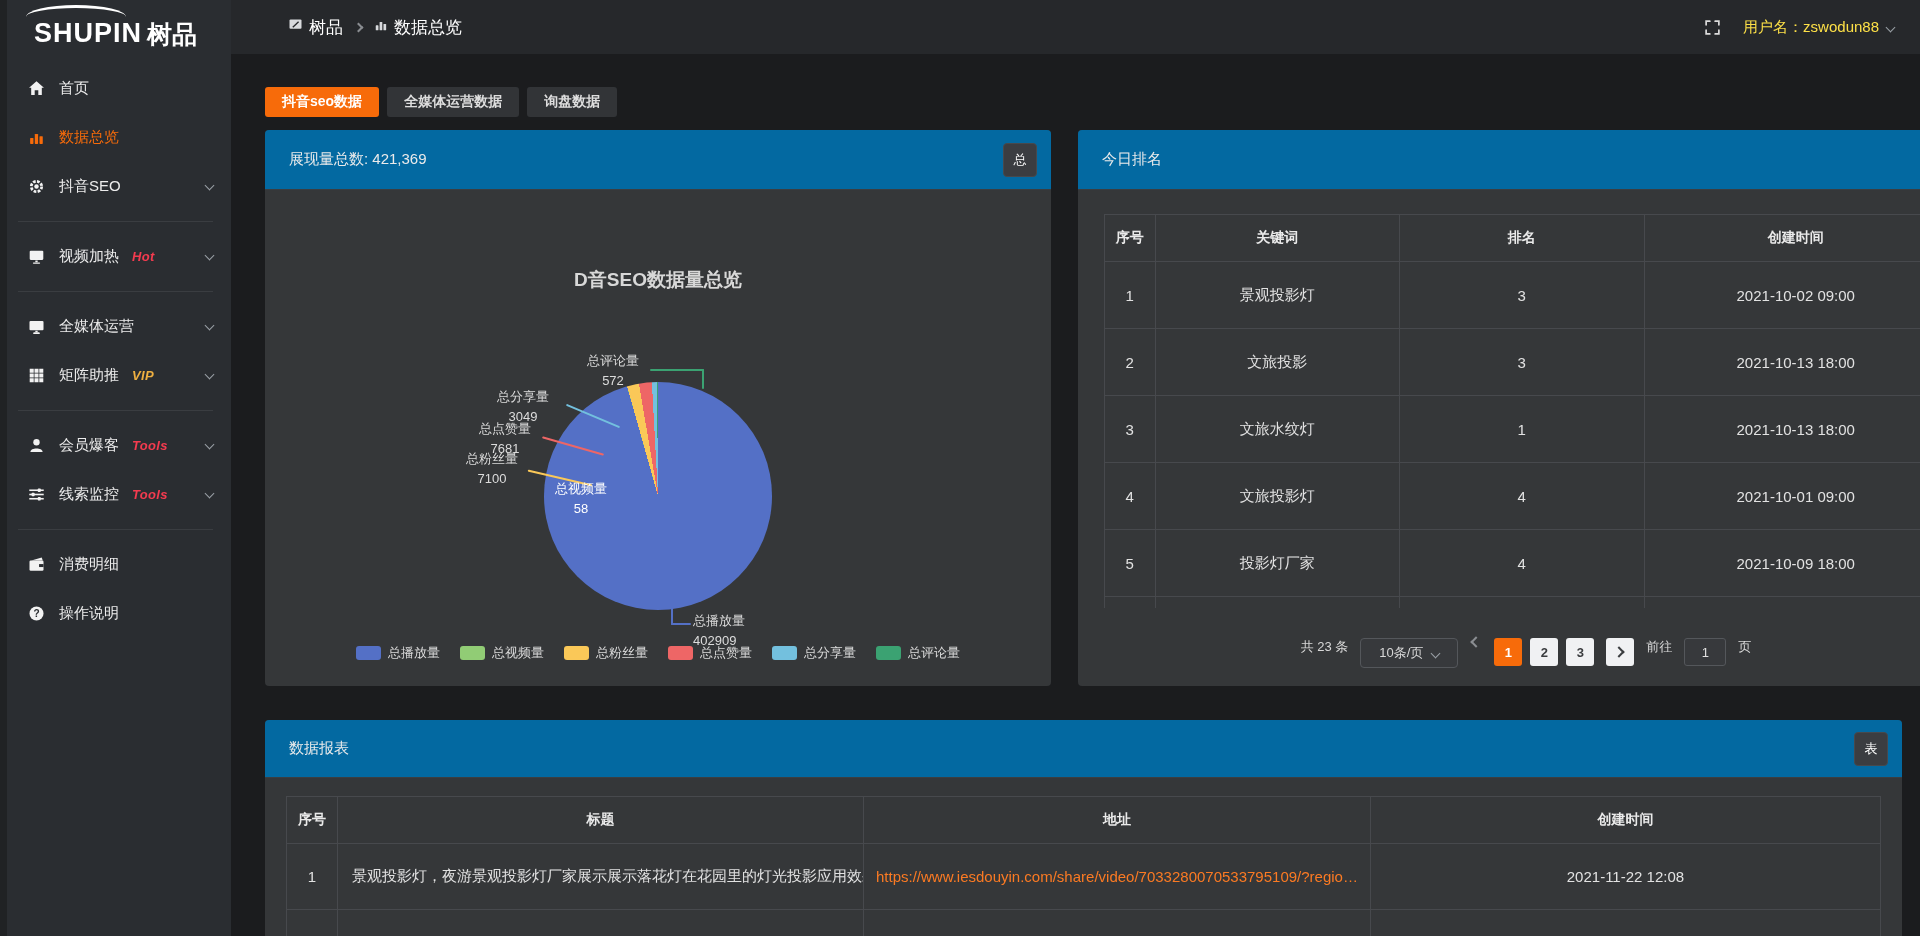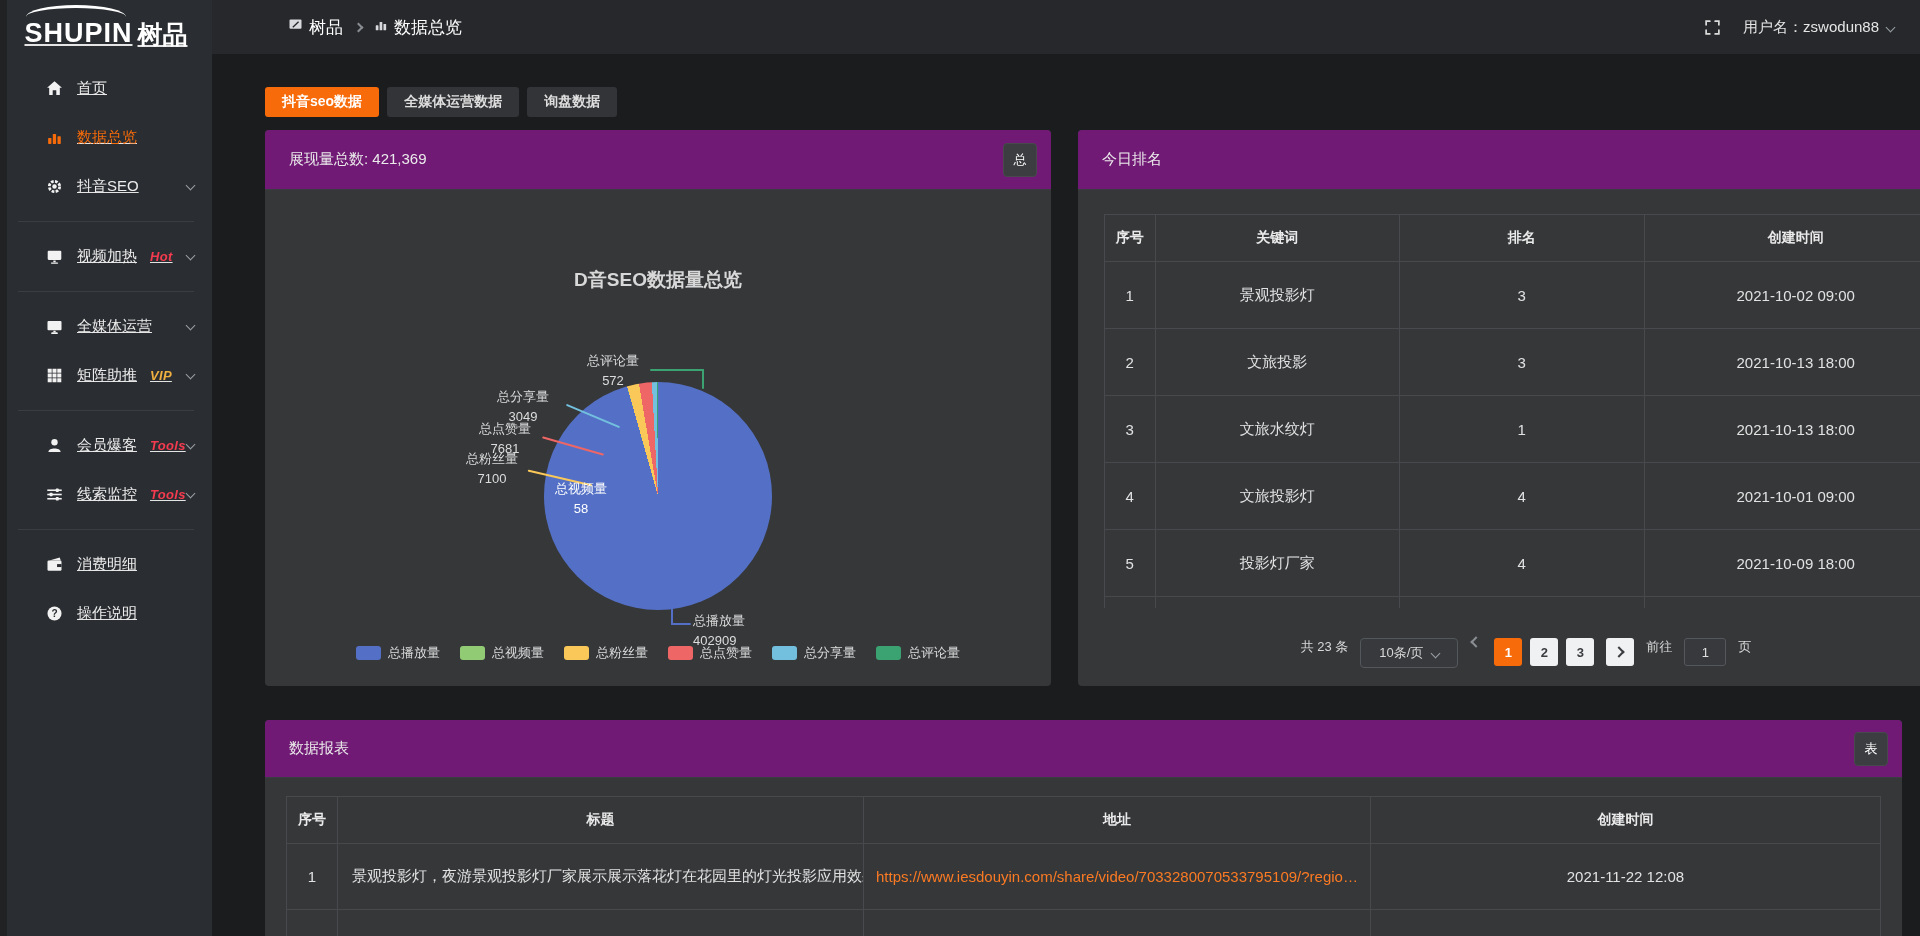--- a/index.html
+++ b/index.html
@@ -1,59 +1,59 @@
 <!DOCTYPE html>
 <html><head>
 <meta charset="utf-8">
 <style>
   * { margin:0; padding:0; box-sizing:border-box; }
   html,body { width:1920px; height:936px; overflow:hidden; background:#1b1c1e;
     font-family:"Liberation Sans", sans-serif; color:#e4e4e4; }
 
   
-  #sidebar { position:absolute; left:0; top:0; width:212px; height:936px; background:#2a2d31; z-index:5;text-decoration:underline; }
+  #sidebar { position:absolute; left:0; top:0; width:231px; height:936px; background:#2a2d31; z-index:5; }
   #sidebar .left-strip { position:absolute; left:0; top:0; width:7px; height:100%; background:#202224; }
   #logo { position:relative; height:54px; display:flex; align-items:flex-end; justify-content:center; padding-bottom:7px; cursor:pointer; }
   .logo-arc { position:absolute; left:26px; top:5px; width:100px; height:12px;
     border-top:3px solid #fff; border-radius:50% 50% 0 0 / 100% 100% 0 0; }
   .logo-en { font-size:27px; font-weight:800; letter-spacing:1px; color:#fff; line-height:1; }
   .logo-cn { font-size:25px; font-weight:800; color:#fff; line-height:1; margin-left:5px; }
   #side-menu { padding-top:10px; }
-  .side-item { position:relative; height:49px; display:flex; align-items:center; padding-left:44px;
+  .side-item { position:relative; height:49px; display:flex; align-items:center; padding-left:26px;
     font-size:15px; color:#ececec; cursor:pointer; white-space:nowrap; }
   .side-item .ic { width:20px; height:17px; margin-right:13px; display:flex; align-items:center; justify-content:center; color:#f2f2f2; }
   .side-item .ic svg { width:17px; height:17px; }
   .side-item.active { color:#f76b0a; }
   .side-item.active .ic { color:#f76b0a; }
   .badge { margin-left:13px; font-size:13px; font-weight:bold; font-style:italic; letter-spacing:.3px; }
   .chev { width:7px; height:7px; border-right:1.6px solid #9aa0a6; border-bottom:1.6px solid #9aa0a6;
     transform:rotate(45deg); display:inline-block; }
   .side-chev { position:absolute; right:18px; top:20px; }
   .side-divider { height:1px; background:#3a3d41; margin:10px 18px; }
 
   
   #header { position:absolute; left:212px; top:0; right:0; height:54px; background:#26282b;
     display:flex; align-items:center; justify-content:space-between; padding:0 26px 0 76px; z-index:4; }
   #breadcrumb { display:flex; align-items:center; gap:10px; font-size:17px; color:#fff; }
   .bc-item { display:flex; align-items:center; gap:6px; cursor:pointer; }
   .bc-sep { width:7px; height:7px; border-right:2px solid #8a8d91; border-top:2px solid #8a8d91; transform:rotate(45deg); margin:0 2px; }
   #user-area { display:flex; align-items:center; gap:22px; }
   #fullscreen-btn { cursor:pointer; display:flex; }
-  #user-name { display:flex; align-items:center; gap:8px; font-size:15px; color:#e5e5e5; cursor:pointer; }
+  #user-name { display:flex; align-items:center; gap:8px; font-size:15px; color:#fde047; cursor:pointer; }
 
   
   #main { position:absolute; left:212px; top:54px; right:0; bottom:0; background:#1b1c1e; }
   #tabs { position:absolute; left:53px; top:33px; display:flex; gap:8px;text-align:center; }
   .tab { height:30px; padding:0 17px; display:flex; align-items:center; font-size:14px; font-weight:bold;
     border-radius:3px; cursor:pointer; background:#323437; color:#dedede; }
   .tab.active { background:#f76b0a; color:#fff; }
 
   .panel { position:absolute; background:#353739; border-radius:4px; overflow:hidden; }
   .panel-head { height:60px; display:flex; align-items:center; justify-content:space-between;
-    padding:0 14px 0 24px; background:#701a75; border-bottom:1px solid #3b3e41; font-size:15px; color:#ebebeb; }
+    padding:0 14px 0 24px; background:#0369a1; border-bottom:1px solid #3b3e41; font-size:15px; color:#ebebeb; }
   .corner-btn { width:34px; height:34px; border-radius:4px; background:#3b3d41; border:1px solid #47494d;
     color:#fff; font-size:13px; display:flex; align-items:center; justify-content:center; cursor:pointer; }
 
   #impressions-panel { left:53px; top:76px; width:786px; height:556px; }
   #ranking-panel { left:866px; top:76px; width:896px; height:556px; }
   #report-panel { left:53px; top:666px; width:1637px; height:300px; }
 
   
   #chart-area { position:absolute; left:0; top:61px; right:0; bottom:0; }
   #chart-title { position:absolute; top:76px; left:0; right:0; text-align:center; font-size:19px; font-weight:bold; color:#d8d8d8; }

